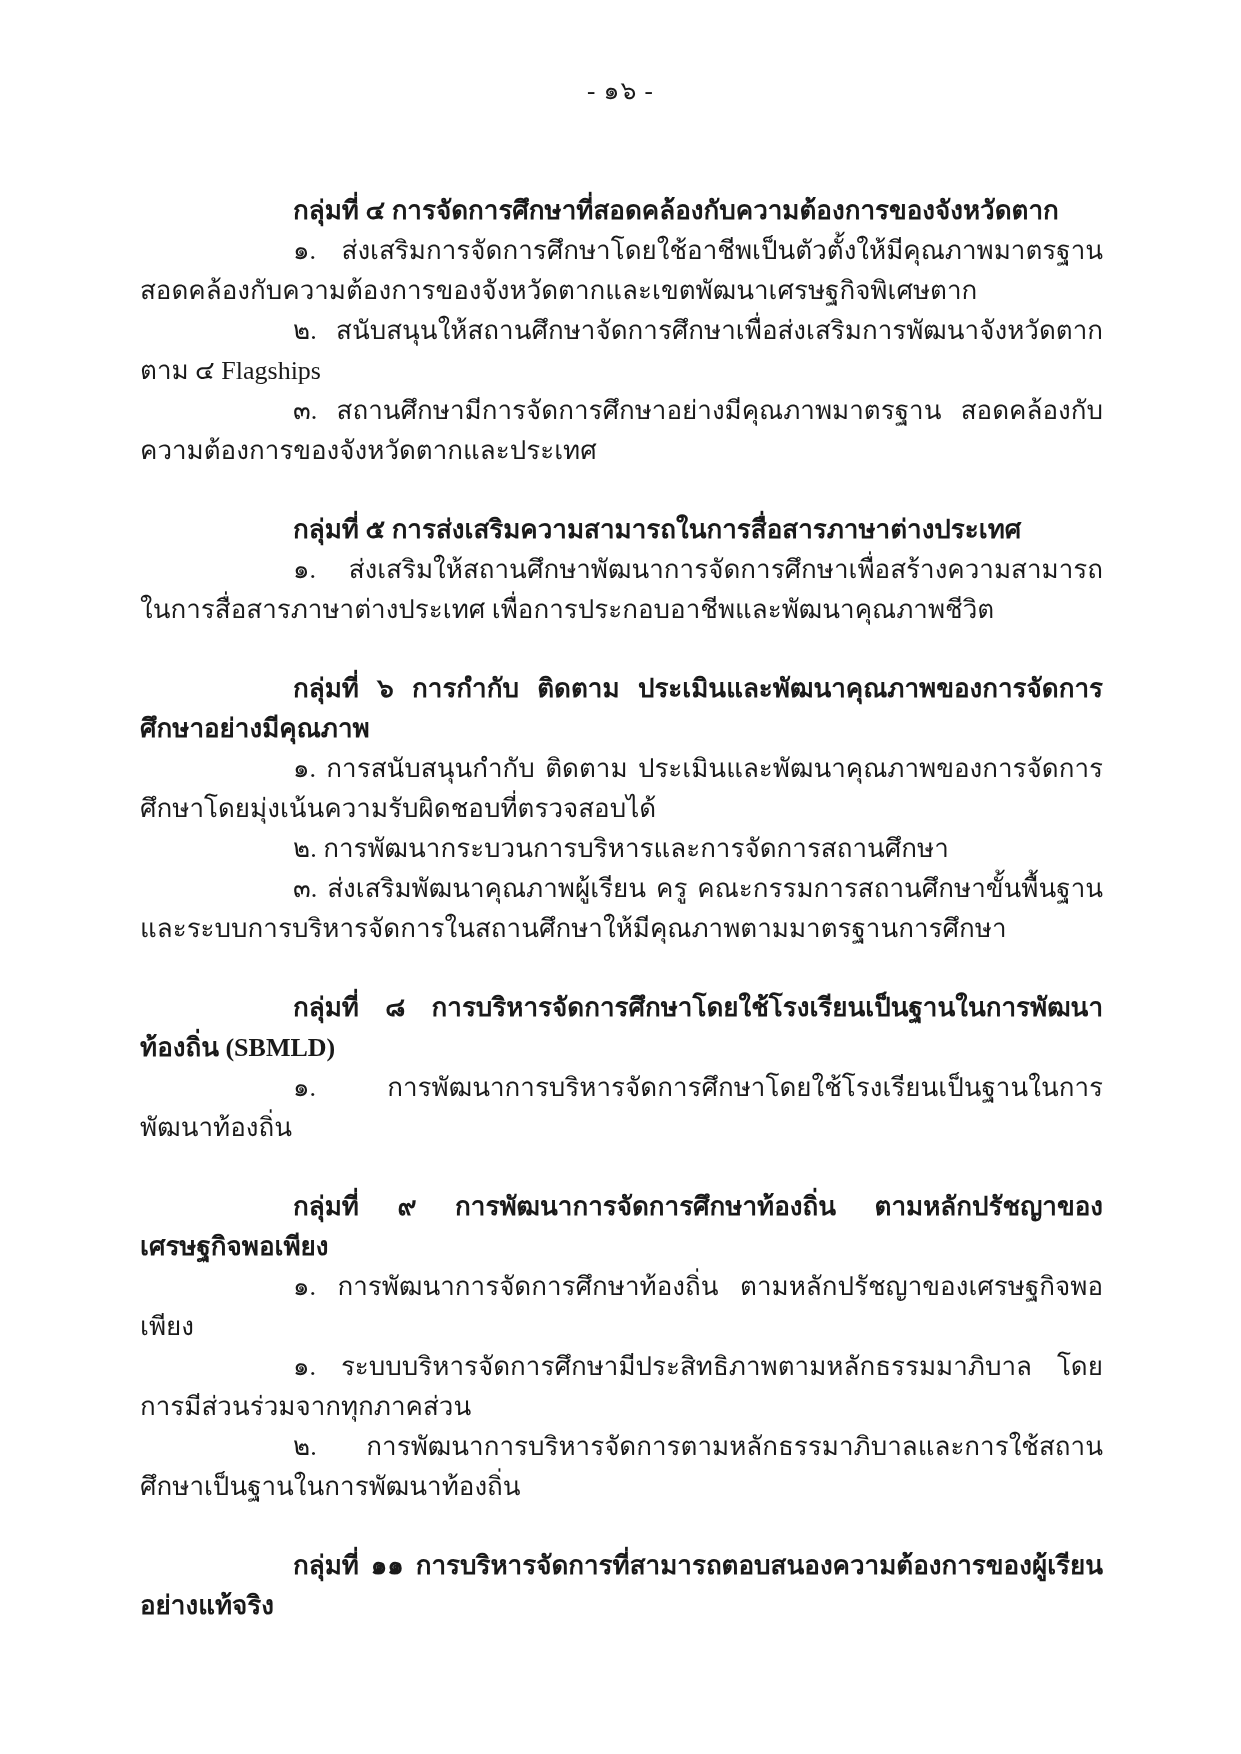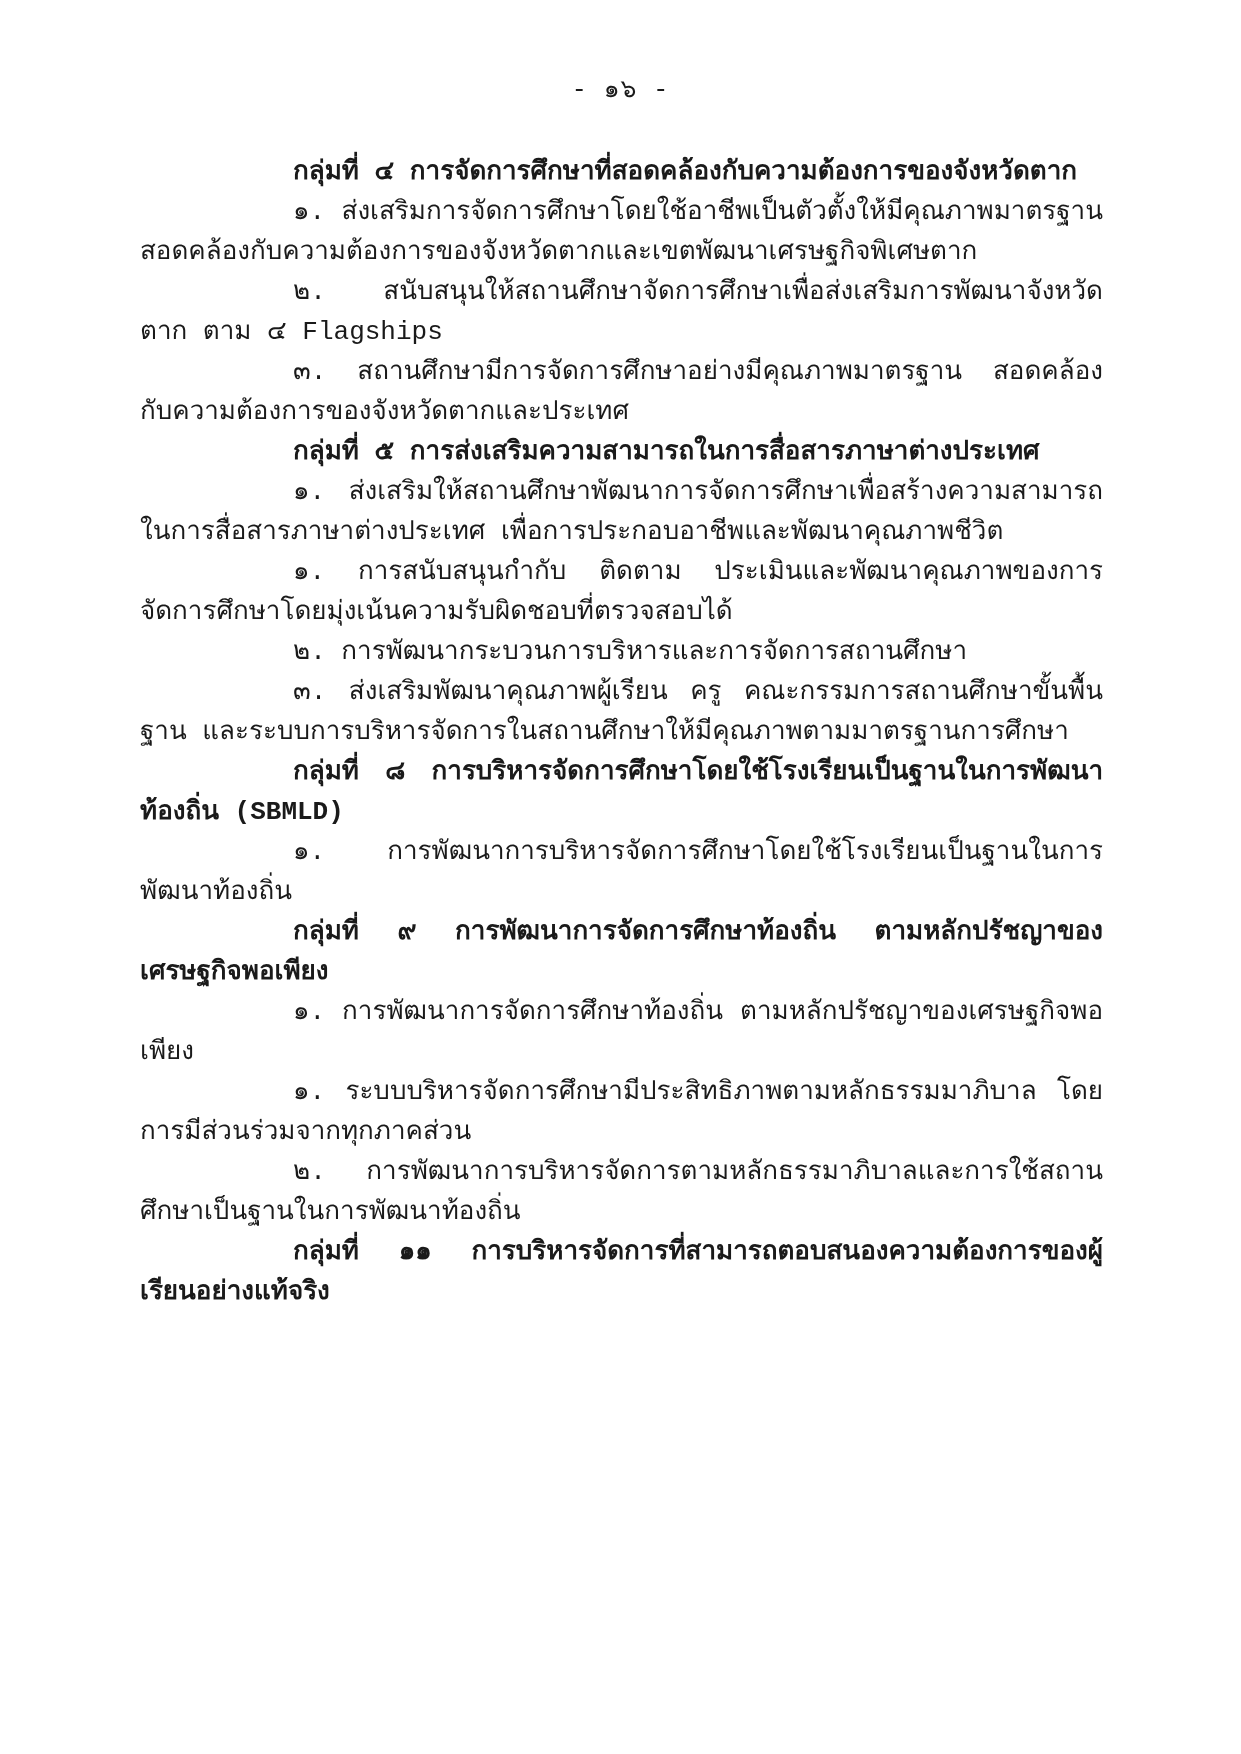--- a/index.html
+++ b/index.html
@@ -7,21 +7,21 @@
     padding: 0;
     background: #e8e8e8;
   }
   .page {
     position: relative;
     width: 1241px;
     height: 1754px;
     margin: 0 auto;
     background: #ffffff;
     color: #1a1a1a;
-    font-family: Liberation Mono, monospace;
+    font-family: Liberation Serif, serif;
     overflow: hidden;
   }
   .page-number {
     position: absolute;
     top: 76px;
     left: 0;
     width: 100%;
     text-align: center;
     font-size: 25px;
     line-height: 30px;
@@ -36,34 +36,36 @@
     line-height: 40px;
     text-align: justify;
   }
   p.para {
     margin: 0;
     padding: 0;
     text-indent: 153px;
   }
   p.para.heading {
     font-weight: bold;
+    margin-top: 39px;
   }
 </style>
 </head>
 <body>
 
 <div class="page">
   <div class="page-number">- ๑๖ -</div>
   <div class="content" id="content">
       <p class="para heading">กลุ่มที่ ๔ การจัดการศึกษาที่สอดคล้องกับความต้องการของจังหวัดตาก</p>
       <p class="para">๑. ส่งเสริมการจัดการศึกษาโดยใช้อาชีพเป็นตัวตั้งให้มีคุณภาพมาตรฐาน สอดคล้องกับความต้องการของจังหวัดตากและเขตพัฒนาเศรษฐกิจพิเศษตาก</p>
       <p class="para">๒. สนับสนุนให้สถานศึกษาจัดการศึกษาเพื่อส่งเสริมการพัฒนาจังหวัดตาก ตาม ๔ Flagships</p>
       <p class="para">๓. สถานศึกษามีการจัดการศึกษาอย่างมีคุณภาพมาตรฐาน สอดคล้องกับความต้องการของจังหวัดตากและประเทศ</p>
       <p class="para heading">กลุ่มที่ ๕ การส่งเสริมความสามารถในการสื่อสารภาษาต่างประเทศ</p>
       <p class="para">๑. ส่งเสริมให้สถานศึกษาพัฒนาการจัดการศึกษาเพื่อสร้างความสามารถในการสื่อสารภาษาต่างประเทศ เพื่อการประกอบอาชีพและพัฒนาคุณภาพชีวิต</p>
+      <p class="para heading">กลุ่มที่ ๖ การกำกับ ติดตาม ประเมินและพัฒนาคุณภาพของการจัดการศึกษาอย่างมีคุณภาพ</p>
       <p class="para">๑. การสนับสนุนกำกับ ติดตาม ประเมินและพัฒนาคุณภาพของการจัดการศึกษาโดยมุ่งเน้นความรับผิดชอบที่ตรวจสอบได้</p>
       <p class="para">๒. การพัฒนากระบวนการบริหารและการจัดการสถานศึกษา</p>
       <p class="para">๓. ส่งเสริมพัฒนาคุณภาพผู้เรียน ครู คณะกรรมการสถานศึกษาขั้นพื้นฐาน และระบบการบริหารจัดการในสถานศึกษาให้มีคุณภาพตามมาตรฐานการศึกษา</p>
       <p class="para heading">กลุ่มที่ ๘ การบริหารจัดการศึกษาโดยใช้โรงเรียนเป็นฐานในการพัฒนาท้องถิ่น (SBMLD)</p>
       <p class="para">๑. การพัฒนาการบริหารจัดการศึกษาโดยใช้โรงเรียนเป็นฐานในการพัฒนาท้องถิ่น</p>
       <p class="para heading">กลุ่มที่ ๙ การพัฒนาการจัดการศึกษาท้องถิ่น ตามหลักปรัชญาของเศรษฐกิจพอเพียง</p>
       <p class="para">๑. การพัฒนาการจัดการศึกษาท้องถิ่น ตามหลักปรัชญาของเศรษฐกิจพอเพียง</p>
       <p class="para">๑. ระบบบริหารจัดการศึกษามีประสิทธิภาพตามหลักธรรมมาภิบาล โดยการมีส่วนร่วมจากทุกภาคส่วน</p>
       <p class="para">๒. การพัฒนาการบริหารจัดการตามหลักธรรมาภิบาลและการใช้สถานศึกษาเป็นฐานในการพัฒนาท้องถิ่น</p>
       <p class="para heading">กลุ่มที่ ๑๑ การบริหารจัดการที่สามารถตอบสนองความต้องการของผู้เรียนอย่างแท้จริง</p>

